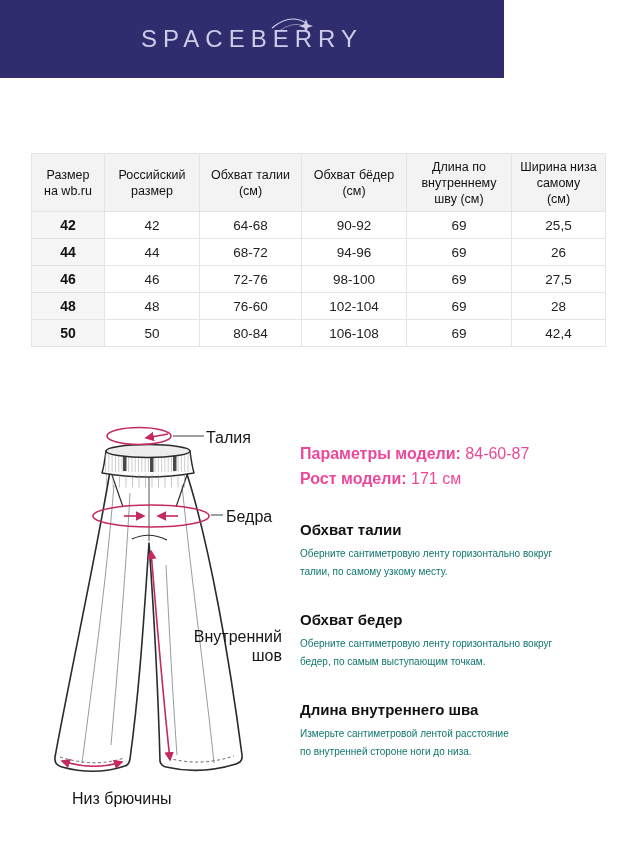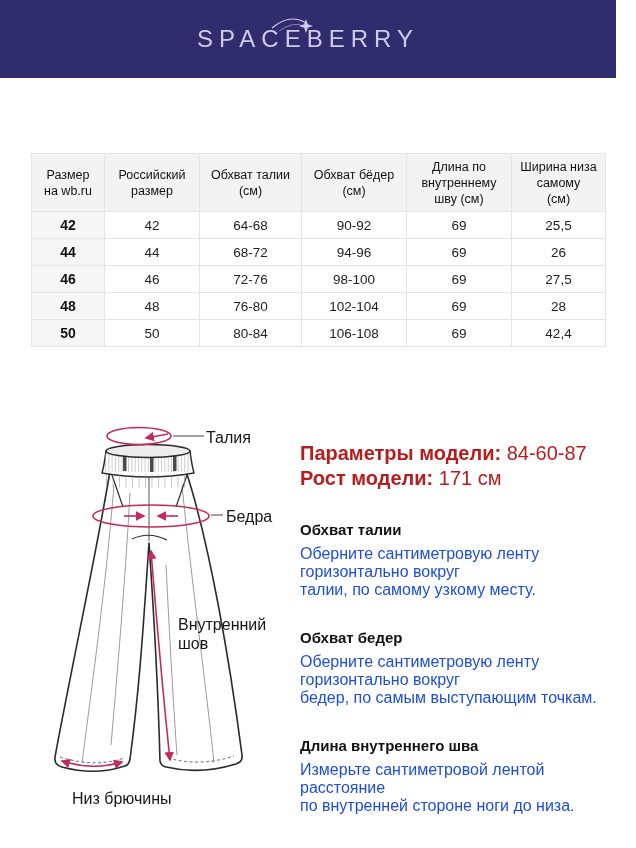--- a/index.html
+++ b/index.html
@@ -11,21 +11,21 @@
   html,body{margin:0;padding:0;}
   body{
     width:636px;height:848px;position:relative;overflow:hidden;
     background:#ffffff;
     font-family:"Liberation Sans","DejaVu Sans",sans-serif;
     color:#111;
   }
 
   
   .brand-header{
-    position:absolute;top:0;left:0;width:616px;height:78px;
+    position:absolute;top:0;left:0;width:504px;height:78px;
     background:var(--navy);
   }
   .brand-logo{
     position:absolute;top:25px;left:0;width:100%;
     text-align:center;font-size:24px;font-weight:400;
     letter-spacing:6px;color:var(--logo);
   }
   .comet{position:absolute;left:268px;top:10px;}
   .comet path{stroke:var(--logo);fill:none;}
   .comet .spark{fill:var(--logo);stroke:none;}
@@ -45,44 +45,44 @@
   }
   .size-table td{height:27px;font-size:13.5px;color:#222;background:#fff;}
   .size-table td.c0{background:#f6f6f6;font-weight:bold;font-size:14px;color:#111;}
 
   
   .diagram{position:absolute;left:10px;top:415px;width:280px;height:433px;}
   .diagram svg{position:absolute;left:0;top:0;}
   .dlabel{position:absolute;font-size:16px;line-height:19px;color:#161616;}
   .dlabel.waist{left:196px;top:13px;}
   .dlabel.hips{left:216px;top:92px;}
-  .dlabel.inseam{left:168px;top:200px;width:104px;font-weight:bold;font-weight:normal;}
+  .dlabel.inseam{left:168px;top:212px;width:104px;font-weight:bold;font-weight:normal;text-align:right;}
   .dlabel.hem{left:34px;top:374px;margin-left:28px;}
 
   .outline{fill:#ffffff;stroke:#2b2b2b;stroke-width:1.6;stroke-linejoin:round;}
   .band{fill:#ffffff;stroke:#2b2b2b;stroke-width:1.5;stroke-linejoin:round;}
   .opening{fill:#ededed;stroke:#2b2b2b;stroke-width:1.5;}
   .thin{stroke:#2b2b2b;fill:none;stroke-width:1.2;}
   .seam{stroke:#555;fill:none;stroke-width:1;}
   .crease{stroke:#9b9b9b;stroke-width:1;fill:none;}
   .stitch{stroke:#666;stroke-width:1;fill:none;stroke-dasharray:3 2.5;}
   .ribs{stroke:#a3a3a3;stroke-width:18;stroke-dasharray:1 2.3;opacity:.55;}
   .gather{stroke:#8d8d8d;stroke-width:13;stroke-dasharray:1 5.5;opacity:.5;}
   .accent{stroke:var(--accent);fill:none;stroke-width:1.6;}
   .pointer{stroke:#2b2b2b;stroke-width:0.9;}
   .loop{fill:#4a4a4a;}
   .mhead{fill:var(--accent);}
 
   
   .info{position:absolute;left:300px;top:441px;width:312px;}
-  .mi-line{font-size:20px;line-height:25px;color:#b91c1c;}
+  .mi-line{font-size:16px;line-height:25px;color:#ec4899;}
   .mi-line .lbl{font-weight:bold;}
   .msec{margin-top:30px;}
   .msec h3{margin:0 0 7px 0;font-size:15px;font-weight:bold;color:#111;}
-  .msec p{margin:0;font-size:16px;line-height:18px;color:#1d4ed8;white-space:pre-line;}
+  .msec p{margin:0;font-size:10px;line-height:18px;color:#0f766e;white-space:pre-line;}
 </style>
 </head>
 <body>
 
 <div class="brand-header">
   <svg class="comet" width="48" height="30" viewBox="0 0 48 30">
     <path d="M4 18 Q22 3 38 13" stroke-width="1.2"></path>
     <path d="M11 21 Q25 11 36 16" stroke-width="0.8" opacity="0.7"></path>
     <path class="spark" d="M38 9 L39.8 14.2 L45 16 L39.8 17.8 L38 23 L36.2 17.8 L31 16 L36.2 14.2 Z"></path>
   </svg>
@@ -137,21 +137,21 @@
       <td class="c0">46</td>
       <td>46</td>
       <td>72-76</td>
       <td>98-100</td>
       <td>69</td>
       <td>27,5</td>
     </tr>
     <tr>
       <td class="c0">48</td>
       <td>48</td>
-      <td>76-80</td>
+      <td>76-60</td>
       <td>102-104</td>
       <td>69</td>
       <td>28</td>
     </tr>
     <tr>
       <td class="c0">50</td>
       <td>50</td>
       <td>80-84</td>
       <td>106-108</td>
       <td>69</td>

